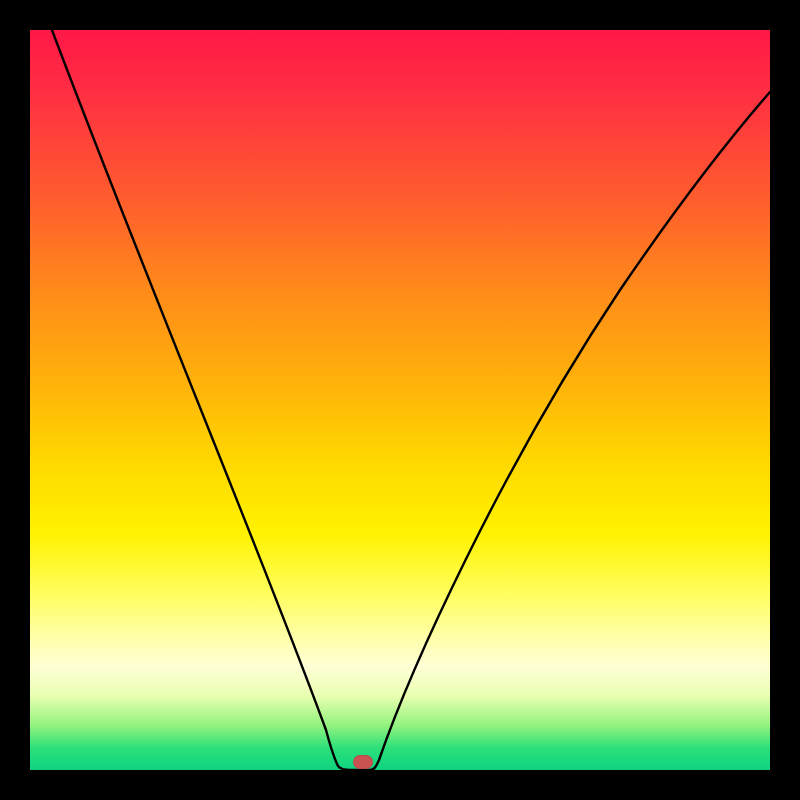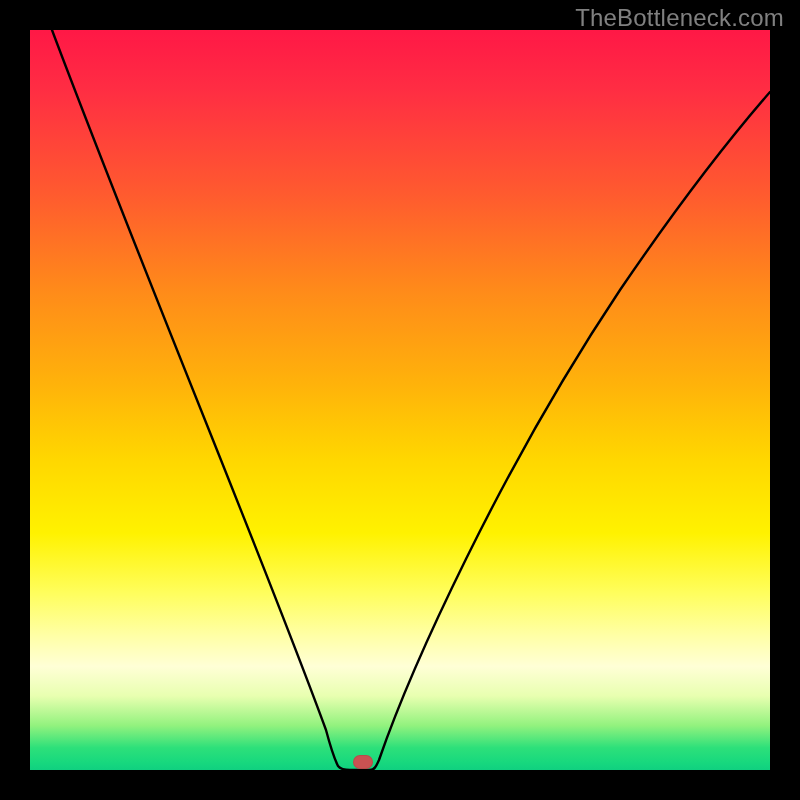--- a/index.html
+++ b/index.html
@@ -80,21 +80,20 @@
     box-shadow: 0 0 0 1px rgba(0,0,0,0.08) inset;
     transform: translate(-50%, -50%);
     z-index: 5;
   }
 </style>
 </head>
 <body>
 
 <div class="frame">
 
-  <div class="watermark">TheBottleneck.com</div>
 
   <div class="plot-area">
 
     <div class="gradient-bg"></div>
 
     <svg class="curve" viewBox="0 0 740 740" preserveAspectRatio="none">
       <path d="M 22 0 C 120 260, 230 520, 296 700 C 300 715, 304 728, 308 736 C 310 738.5, 314 740, 320 740 L 340 740 C 344 740, 346 737, 349 730 C 380 640, 470 440, 590 260 C 650 172, 700 108, 740 62"></path>
     </svg>
 
     <div class="marker" style="left:45%; top:calc(100% - 8px);"></div>

